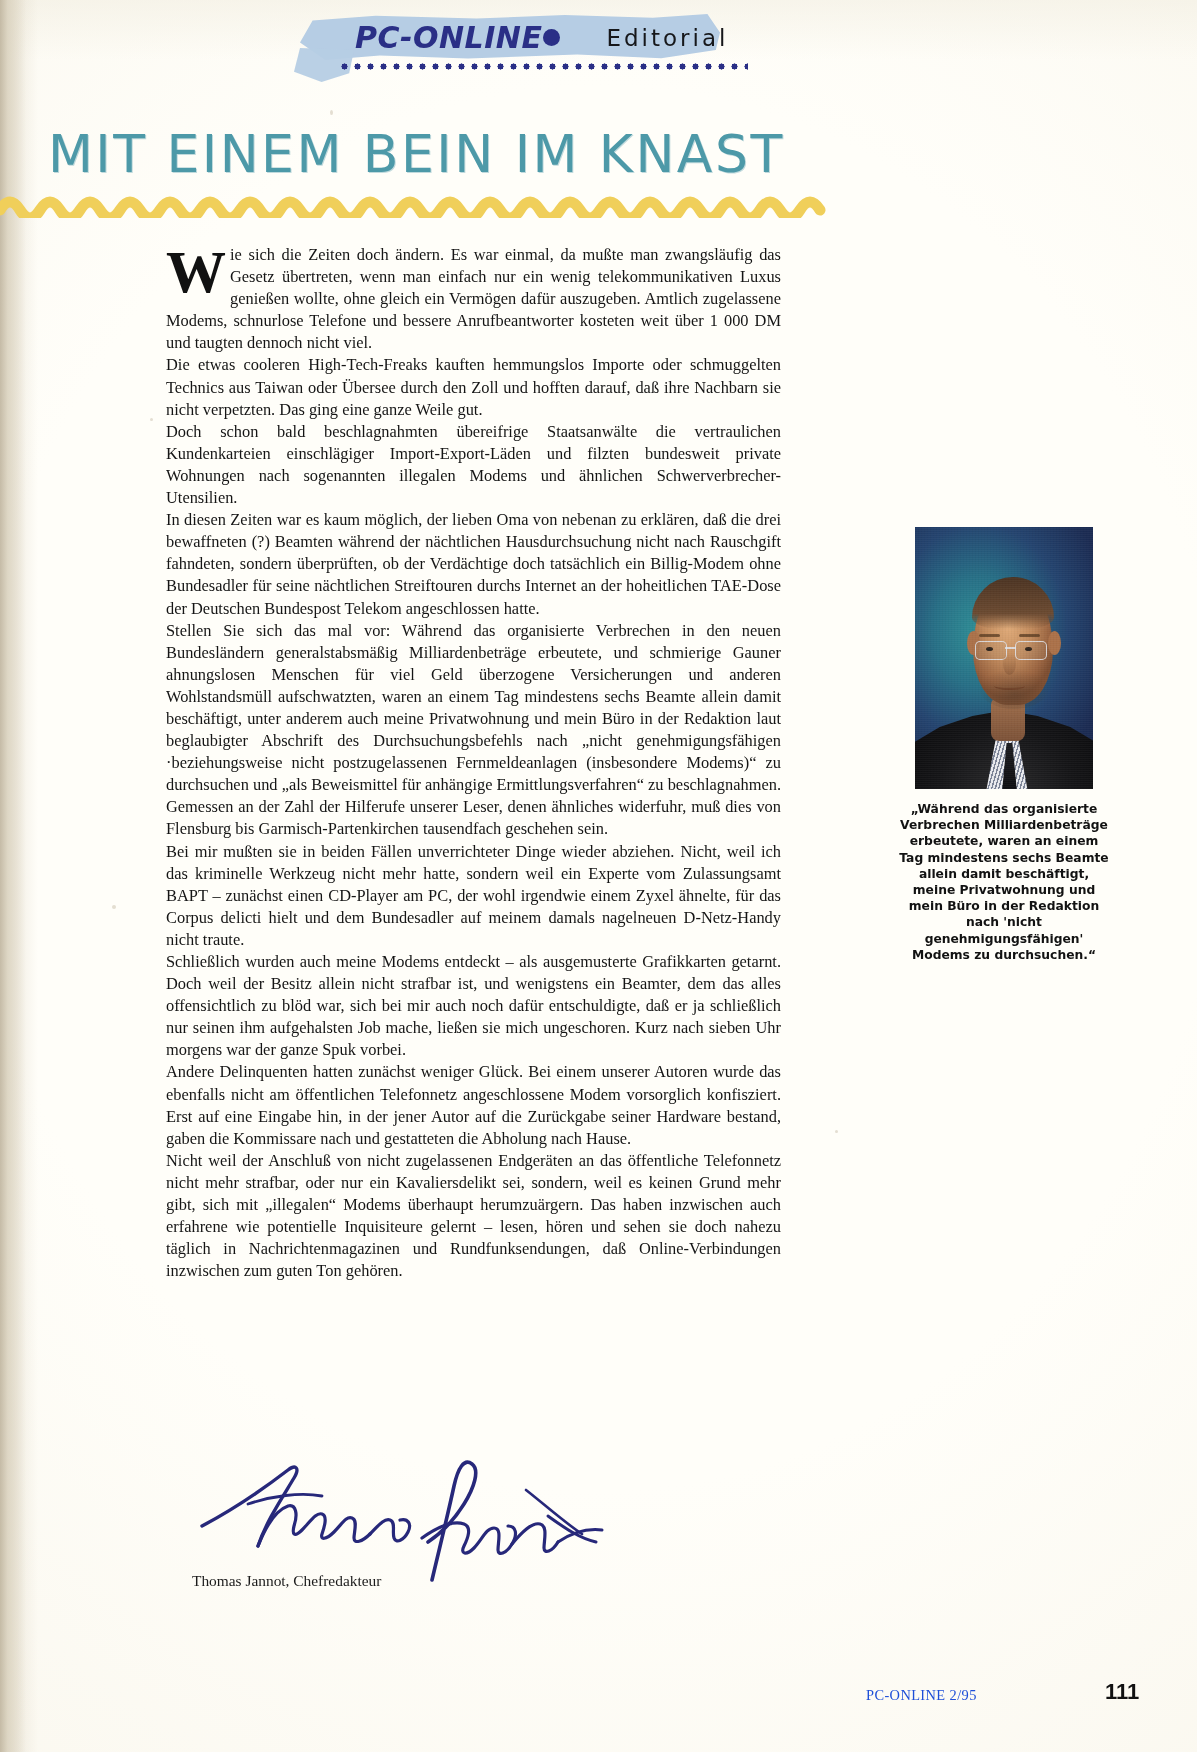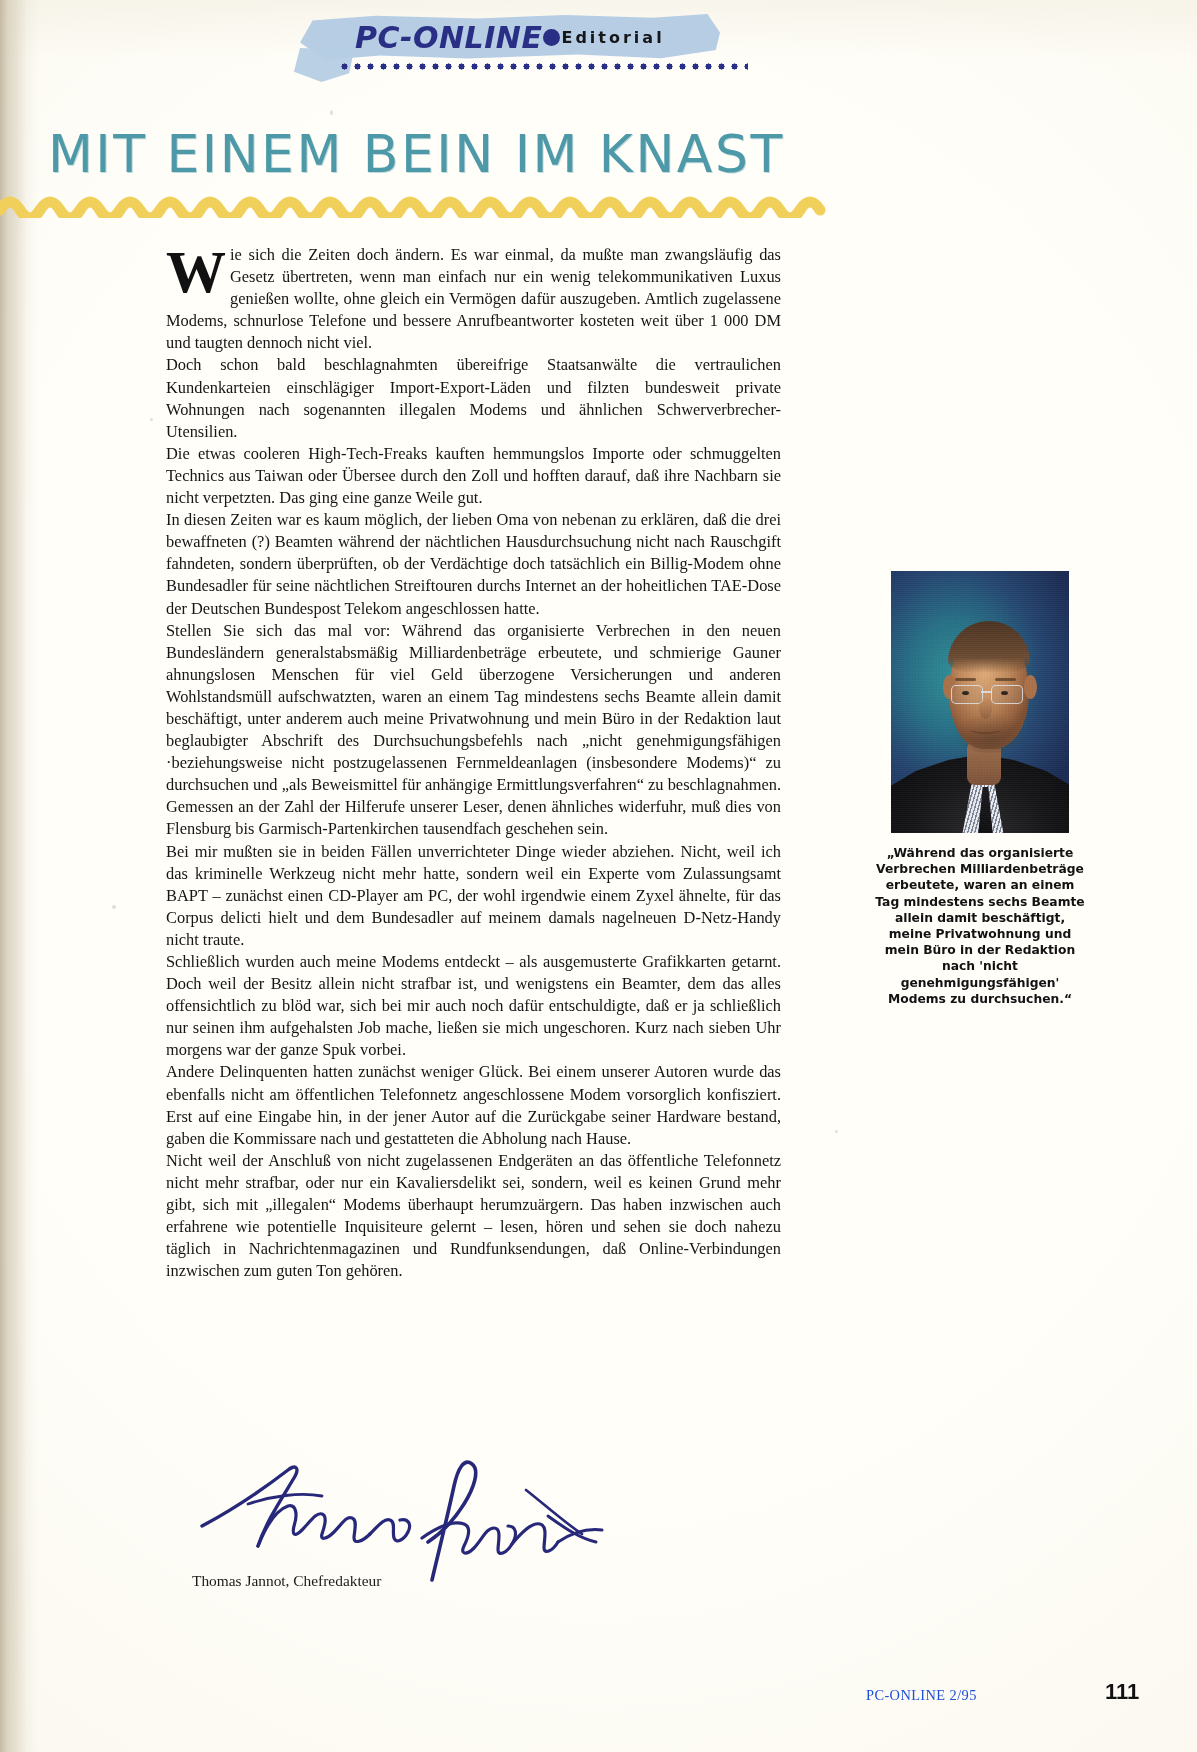--- a/index.html
+++ b/index.html
@@ -50,22 +50,22 @@
     font-weight:700; font-style:italic;
     font-size:30px; letter-spacing:.5px;
     color:#2a2f86;
   }
   .bullet{
     width:17px; height:17px; border-radius:50%;
     background:#2a2f86; display:inline-block;
   }
   .editorial-word{
     font-family:"DejaVu Sans", sans-serif;
-    font-weight:700; font-size:16px;
-    letter-spacing:3px; color:#16171a;
+    font-weight:400; font-size:23px;
+    letter-spacing:3px; color:#16171a;margin-left:45px;
   }
   .dot-rule{
     position:absolute; left:38px; top:54px; width:410px; height:9px;
     background-image:radial-gradient(circle, #2a2f86 0 2.9px, rgba(0,0,0,0) 3.2px);
     background-size:13px 9px; background-repeat:repeat-x;
   }
 
   
   .headline{
     position:absolute; left:48px; top:124px;
@@ -92,21 +92,21 @@
   .dropcap{
     float:left;
     font-family:"Liberation Serif", serif;
     font-weight:700;
     font-size:60px; line-height:52px;
     margin:2px 4px 0 0;
     color:#111;
   }
 
   
-  .photo-wrap{ position:absolute; left:891px; top:527px; width:178px;margin-top:44px; }
+  .photo-wrap{ position:absolute; left:915px; top:527px; width:178px; }
   .photo{
     width:178px; height:262px; position:relative; overflow:hidden;
     background:#1d3f63;
   }
   .ph-bg{
     position:absolute; inset:0;
     background:
       radial-gradient(75% 62% at 36% 40%, #2f8f96 0%, #276f86 34%, #24446f 66%, #1b2b52 100%),
       linear-gradient(140deg,#3b2f6b 0%, #1f5f7e 48%, #16385f 100%);
   }
@@ -238,22 +238,22 @@
   <div class="dot-rule"></div>
 </div>
 
 <div class="headline">MIT EINEM BEIN IM KNAST</div>
 <svg class="wave" viewBox="0 0 1197 26" preserveAspectRatio="none">
   <path id="wavepath" d="M0 18 Q 10 2 20 18 T 40 18 T 60 18 T 80 18 T 100 18 T 120 18 T 140 18 T 160 18 T 180 18 T 200 18 T 220 18 T 240 18 T 260 18 T 280 18 T 300 18 T 320 18 T 340 18 T 360 18 T 380 18 T 400 18 T 420 18 T 440 18 T 460 18 T 480 18 T 500 18 T 520 18 T 540 18 T 560 18 T 580 18 T 600 18 T 620 18 T 640 18 T 660 18 T 680 18 T 700 18 T 720 18 T 740 18 T 760 18 T 780 18 T 800 18 T 820 18" fill="none" stroke="#f0cf5a" stroke-width="11" stroke-linecap="round"></path>
 </svg>
 
 <div class="article">
   <p><span class="dropcap">W</span><span>ie sich die Zeiten doch ändern. Es war einmal, da mußte man zwangsläufig das Gesetz übertreten, wenn man einfach nur ein wenig telekommunikativen Luxus genießen wollte, ohne gleich ein Vermögen dafür auszugeben. Amtlich zugelassene Modems, schnurlose Telefone und bessere Anrufbeantworter kosteten weit über 1 000 DM und taugten dennoch nicht viel.</span></p>
+  <p>Die etwas cooleren High-Tech-Freaks kauften hemmungslos Importe oder schmuggelten Technics aus Taiwan oder Übersee durch den Zoll und hofften darauf, daß ihre Nachbarn sie nicht verpetzten. Das ging eine ganze Weile gut.</p>
   <p>Doch schon bald beschlagnahmten übereifrige Staatsanwälte die vertraulichen Kundenkarteien einschlägiger Import-Export-Läden und filzten bundesweit private Wohnungen nach sogenannten illegalen Modems und ähnlichen Schwerverbrecher-Utensilien.</p>
-  <p>Die etwas cooleren High-Tech-Freaks kauften hemmungslos Importe oder schmuggelten Technics aus Taiwan oder Übersee durch den Zoll und hofften darauf, daß ihre Nachbarn sie nicht verpetzten. Das ging eine ganze Weile gut.</p>
   <p>In diesen Zeiten war es kaum möglich, der lieben Oma von nebenan zu erklären, daß die drei bewaffneten (?) Beamten während der nächtlichen Hausdurchsuchung nicht nach Rauschgift fahndeten, sondern überprüften, ob der Verdächtige doch tatsächlich ein Billig-Modem ohne Bundesadler für seine nächtlichen Streiftouren durchs Internet an der hoheitlichen TAE-Dose der Deutschen Bundespost Telekom angeschlossen hatte.</p>
   <p>Stellen Sie sich das mal vor: Während das organisierte Verbrechen in den neuen Bundesländern generalstabsmäßig Milliardenbeträge erbeutete, und schmierige Gauner ahnungslosen Menschen für viel Geld überzogene Versicherungen und anderen Wohlstandsmüll aufschwatzten, waren an einem Tag mindestens sechs Beamte allein damit beschäftigt, unter anderem auch meine Privatwohnung und mein Büro in der Redaktion laut beglaubigter Abschrift des Durchsuchungsbefehls nach „nicht genehmigungsfähigen ·beziehungsweise nicht postzugelassenen Fernmeldeanlagen (insbesondere Modems)“ zu durchsuchen und „als Beweismittel für anhängige Ermittlungsverfahren“ zu beschlagnahmen. Gemessen an der Zahl der Hilferufe unserer Leser, denen ähnliches widerfuhr, muß dies von Flensburg bis Garmisch-Partenkirchen tausendfach geschehen sein.</p>
   <p>Bei mir mußten sie in beiden Fällen unverrichteter Dinge wieder abziehen. Nicht, weil ich das kriminelle Werkzeug nicht mehr hatte, sondern weil ein Experte vom Zulassungsamt BAPT – zunächst einen CD-Player am PC, der wohl irgendwie einem Zyxel ähnelte, für das Corpus delicti hielt und dem Bundesadler auf meinem damals nagelneuen D-Netz-Handy nicht traute.</p>
   <p>Schließlich wurden auch meine Modems entdeckt – als ausgemusterte Grafikkarten getarnt. Doch weil der Besitz allein nicht strafbar ist, und wenigstens ein Beamter, dem das alles offensichtlich zu blöd war, sich bei mir auch noch dafür entschuldigte, daß er ja schließlich nur seinen ihm aufgehalsten Job mache, ließen sie mich ungeschoren. Kurz nach sieben Uhr morgens war der ganze Spuk vorbei.</p>
   <p>Andere Delinquenten hatten zunächst weniger Glück. Bei einem unserer Autoren wurde das ebenfalls nicht am öffentlichen Telefonnetz angeschlossene Modem vorsorglich konfisziert. Erst auf eine Eingabe hin, in der jener Autor auf die Zurückgabe seiner Hardware bestand, gaben die Kommissare nach und gestatteten die Abholung nach Hause.</p>
   <p>Nicht weil der Anschluß von nicht zugelassenen Endgeräten an das öffentliche Telefonnetz nicht mehr strafbar, oder nur ein Kavaliersdelikt sei, sondern, weil es keinen Grund mehr gibt, sich mit „illegalen“ Modems überhaupt herumzuärgern. Das haben inzwischen auch erfahrene wie potentielle Inquisiteure gelernt – lesen, hören und sehen sie doch nahezu täglich in Nachrichtenmagazinen und Rundfunksendungen, daß Online-Verbindungen inzwischen zum guten Ton gehören.</p>
 </div>
 
 <div class="photo-wrap">
   <div class="photo">

